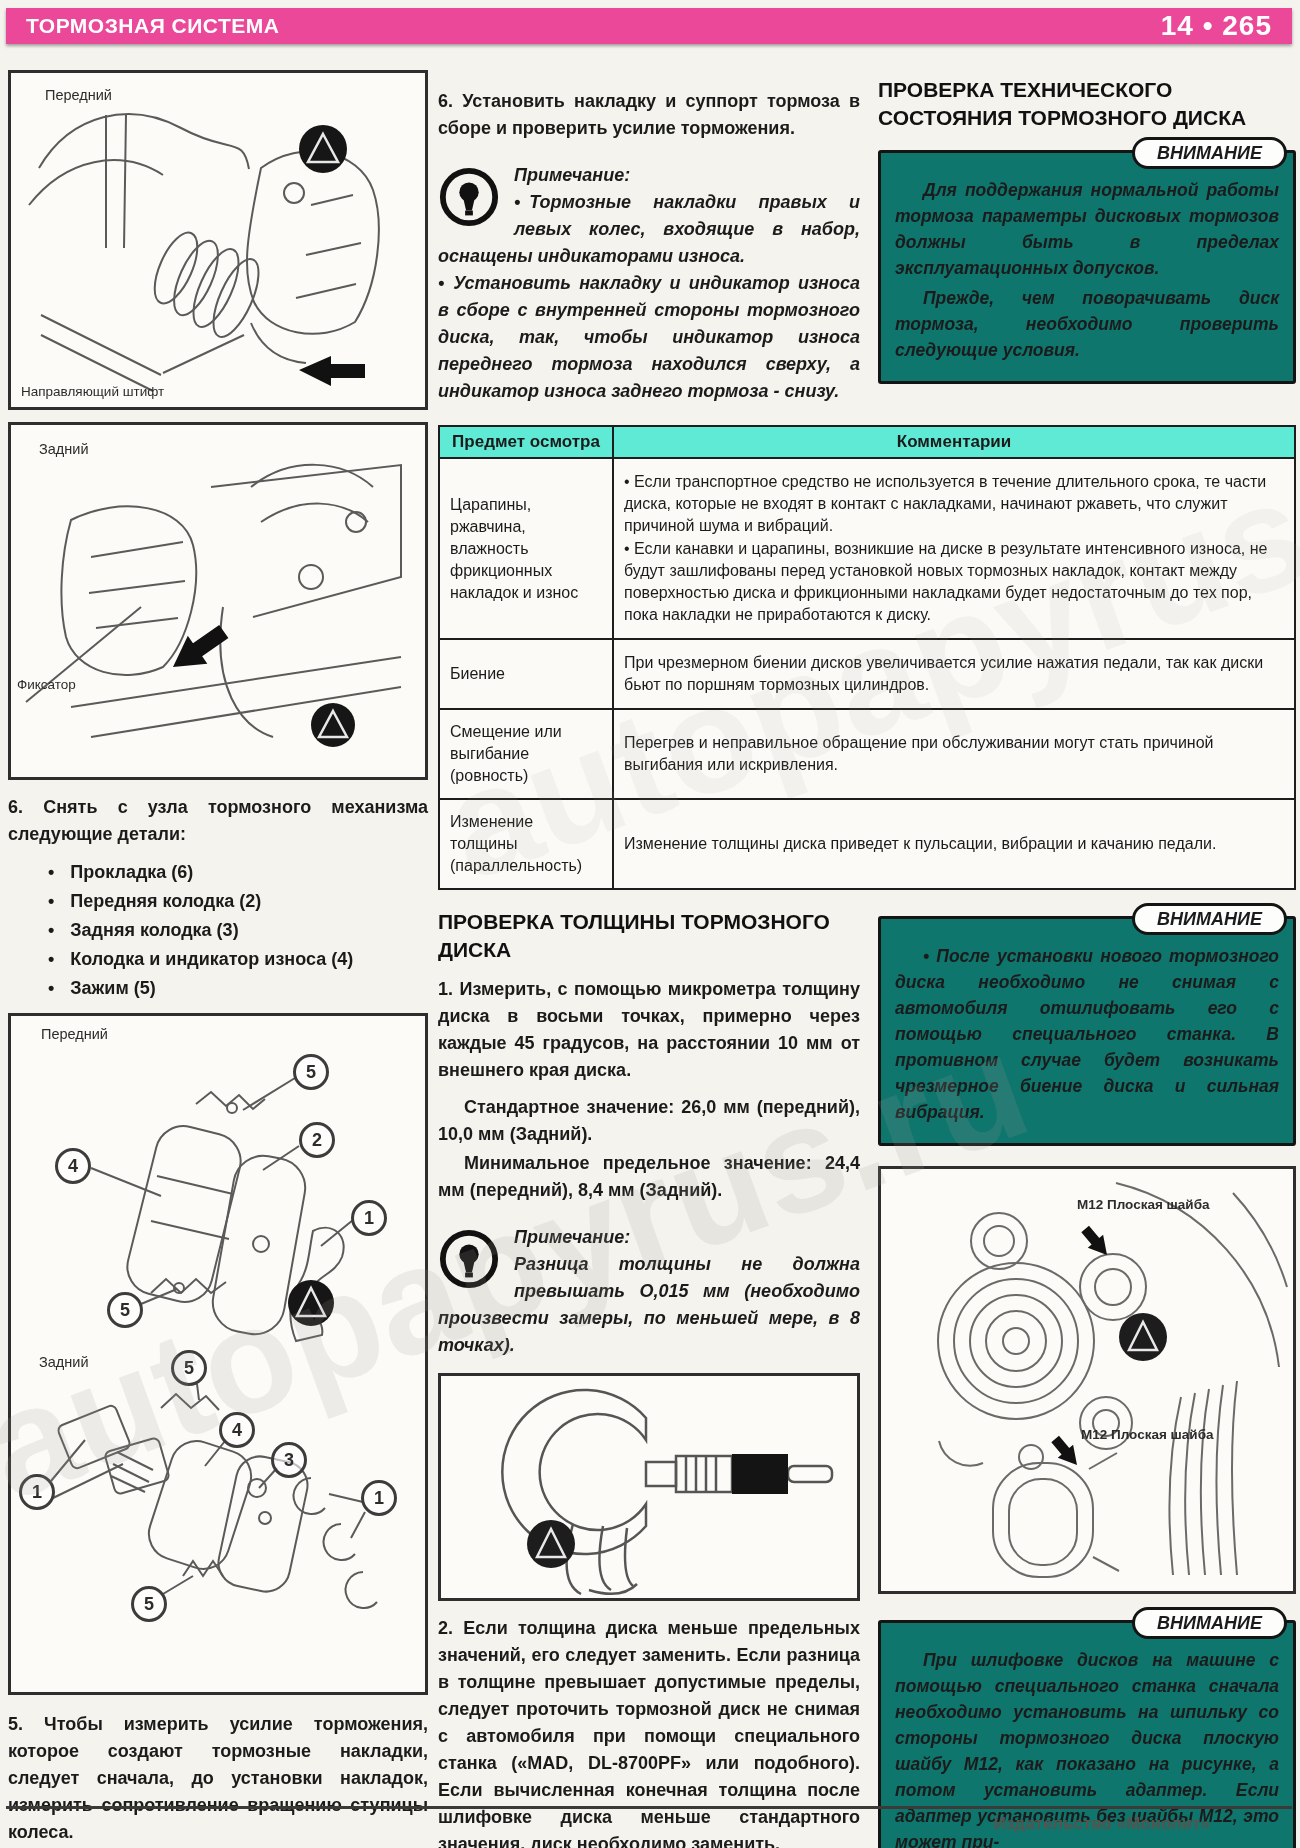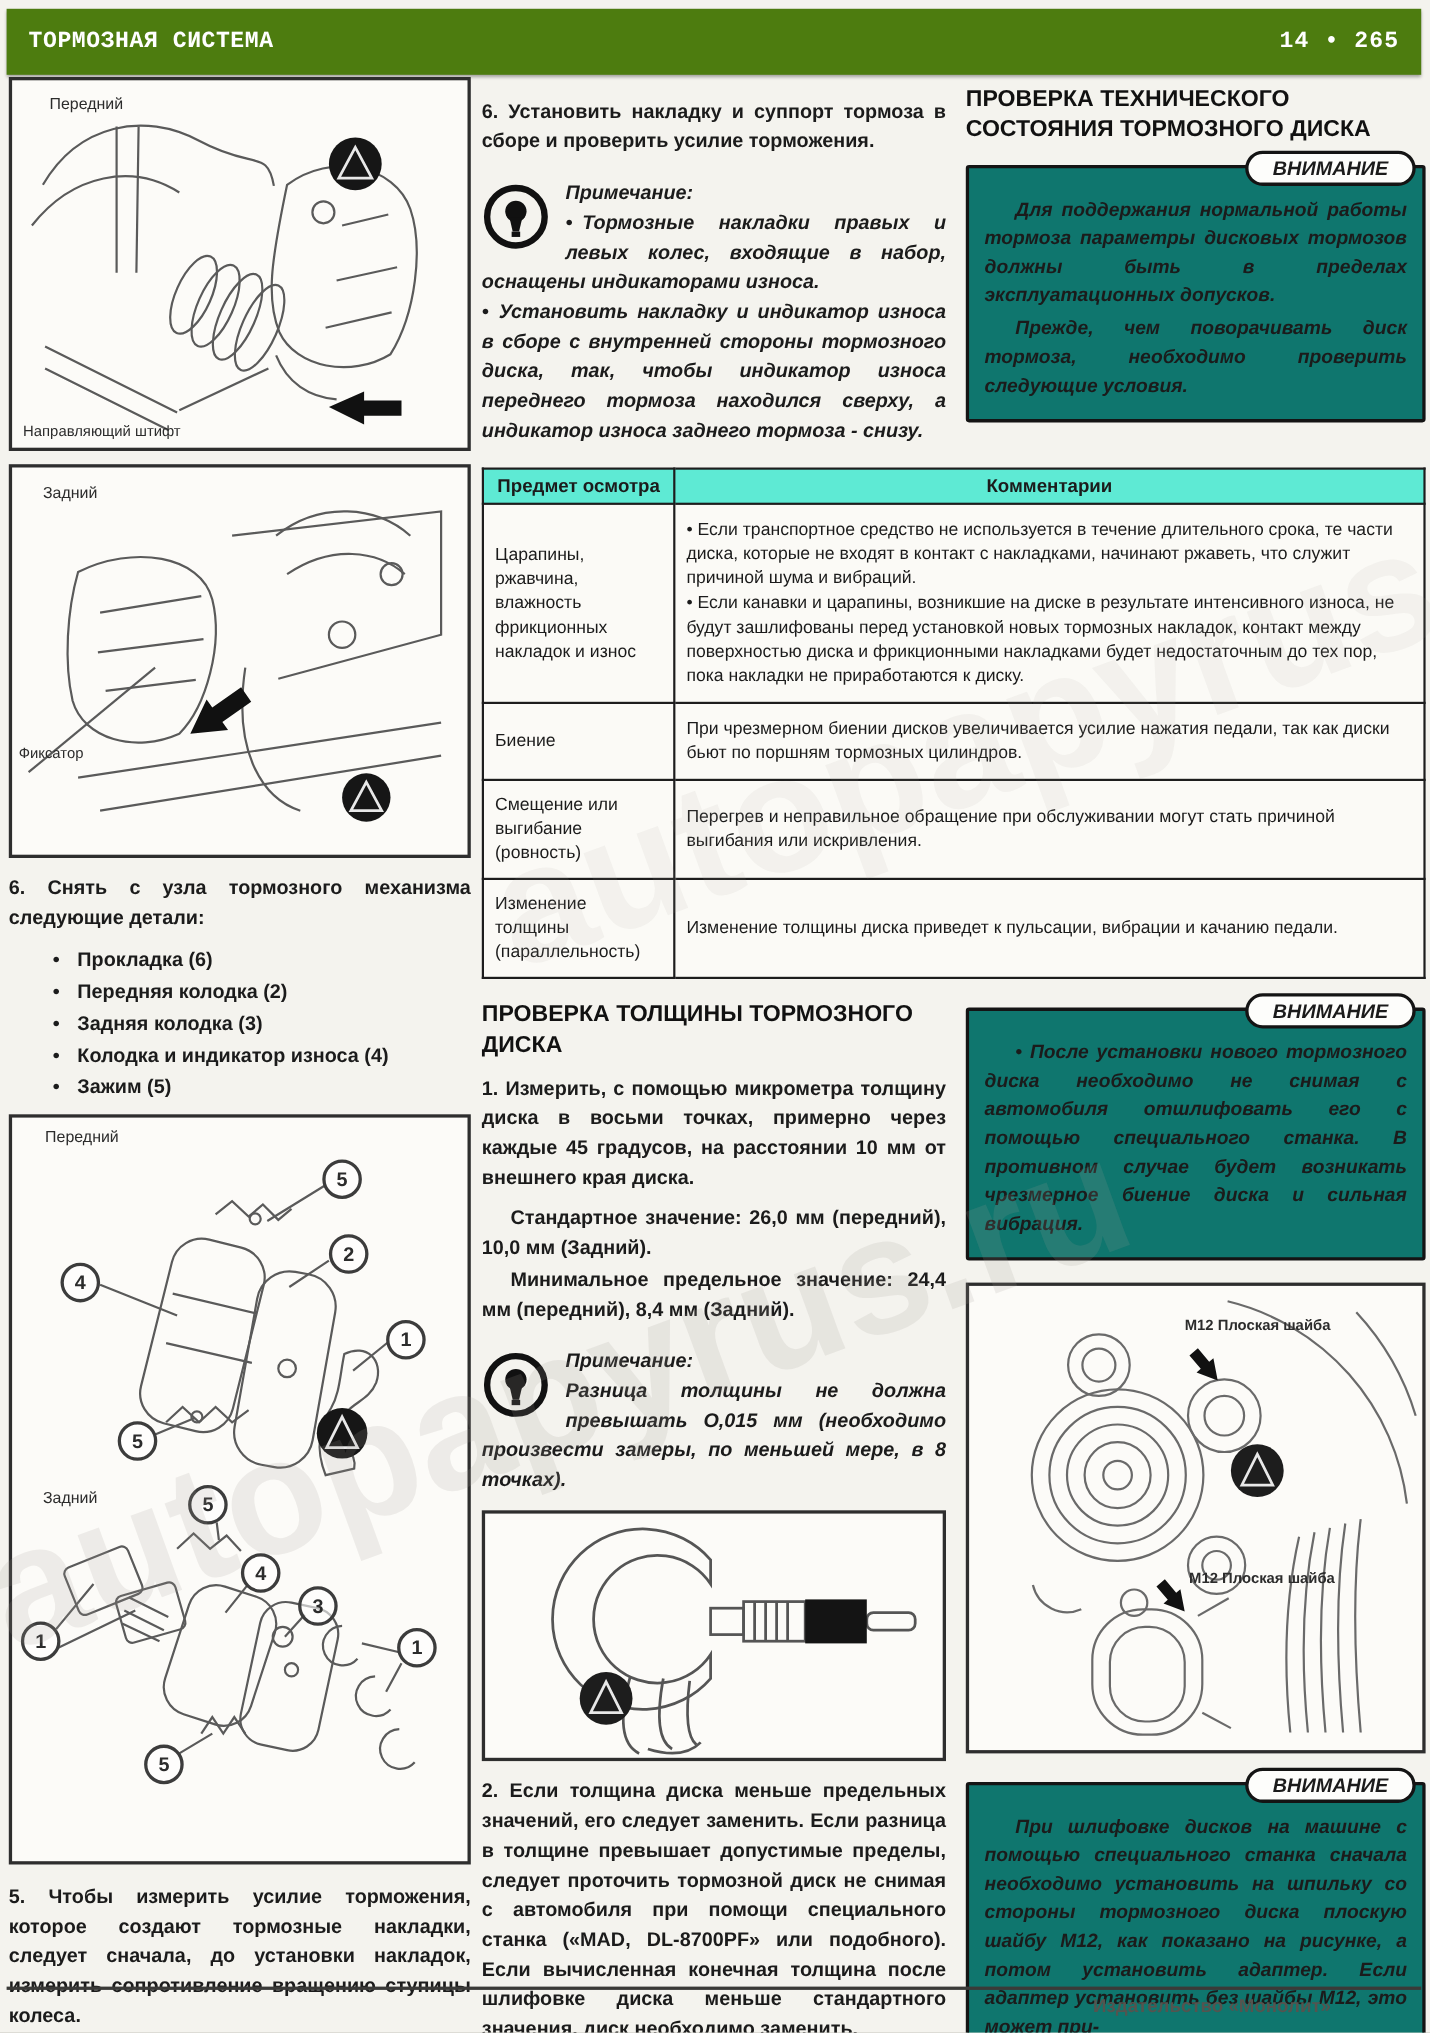--- a/index.html
+++ b/index.html
@@ -1,23 +1,23 @@
 <!DOCTYPE html>
 <html><head>
 <meta charset="utf-8">
 <style>
   html,body{margin:0;padding:0;background:#b8b6b0;}
   .page{position:relative;width:1300px;height:1848px;margin:0 auto;background:#f4f3ee;
         font-family:"Liberation Sans",sans-serif;color:#1b1b1b;overflow:hidden;}
   
-  .header-bar{position:absolute;left:6px;top:8px;right:8px;height:60px;background:#4d7c0f;
+  .header-bar{position:absolute;left:6px;top:8px;right:8px;height:36px;background:#ec4899;
       display:flex;align-items:center;justify-content:space-between;padding:0 20px;
-      box-shadow:0 2px 3px rgba(0,0,0,.35);font-family:Liberation Mono, monospace;}
+      box-shadow:0 2px 3px rgba(0,0,0,.35);}
   .header-title{color:#fff;font-weight:bold;font-size:21px;letter-spacing:.5px;}
-  .header-page{color:#fff;font-weight:bold;font-size:21px;letter-spacing:1px;}
+  .header-page{color:#fff;font-weight:bold;font-size:28px;letter-spacing:1px;}
   
   .wm{position:absolute;font-size:150px;font-weight:bold;color:rgba(160,158,148,.16);
       transform:rotate(-20deg);white-space:nowrap;pointer-events:none;z-index:5;}
   
   .col-left{position:absolute;left:8px;top:70px;width:420px;}
   .main-area{position:absolute;left:438px;top:66px;width:858px;}
   .row{display:flex;}
   .mid-col{width:428px;padding-right:6px;box-sizing:border-box;}
   .right-col{width:418px;margin-left:12px;}
   

